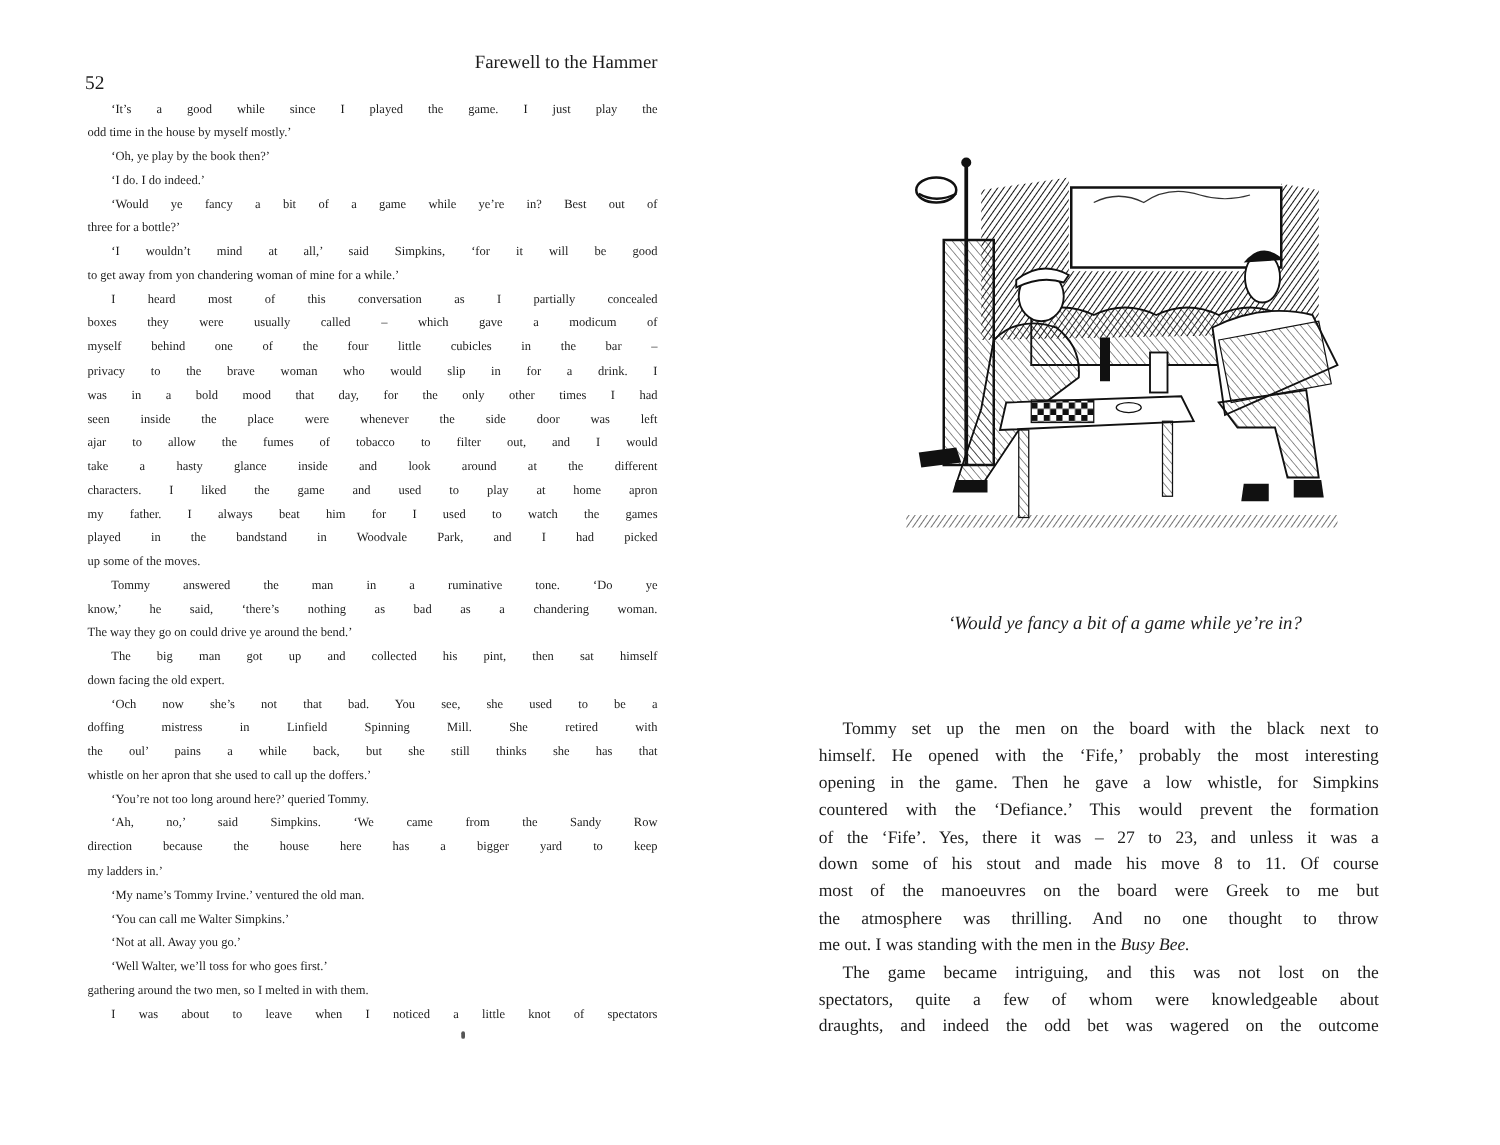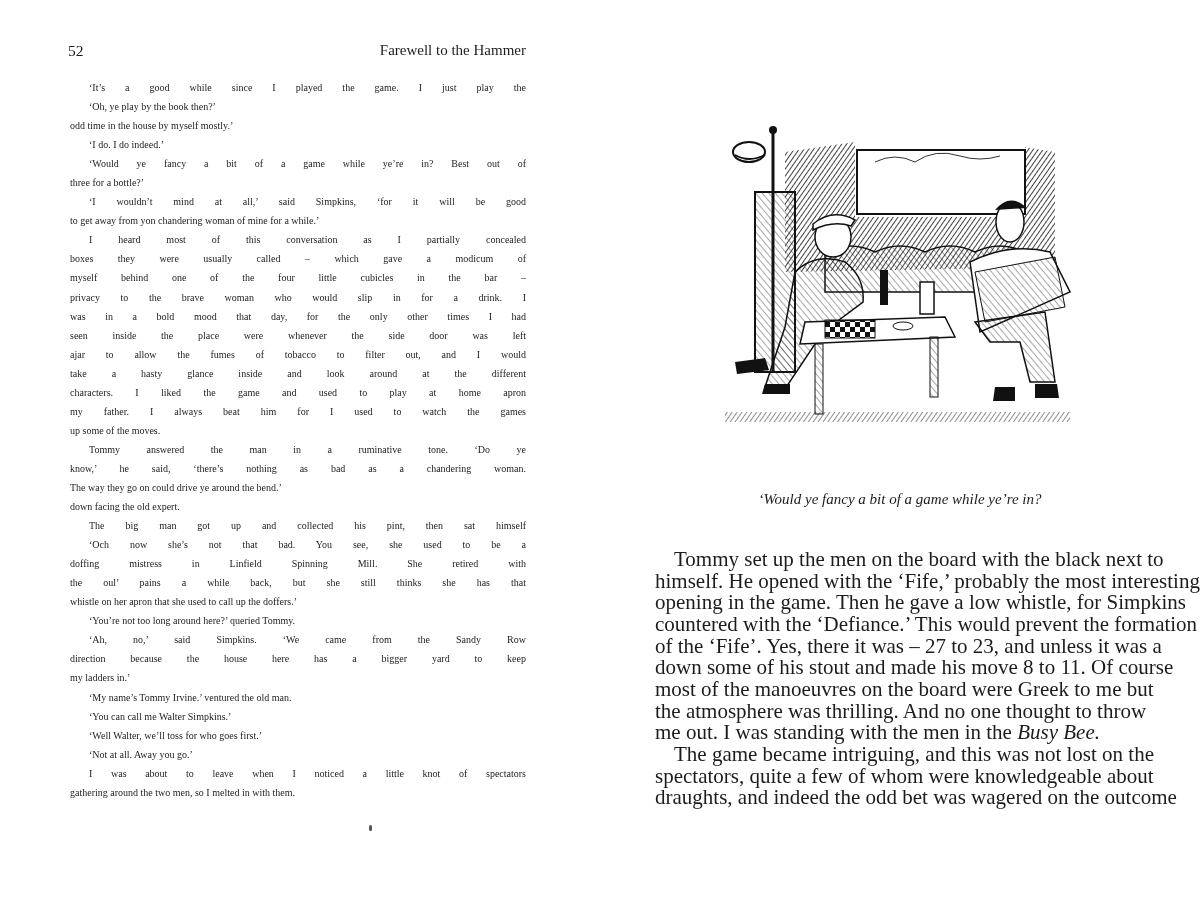--- a/index.html
+++ b/index.html
@@ -5,25 +5,25 @@
     html, body { margin: 0; padding: 0; }
     body {
       width: 1200px; height: 916px; background: #ffffff; position: relative; overflow: hidden;
       font-family: "Liberation Serif", "DejaVu Serif", serif; color: #1c1c1c;
     }
     .page { position: absolute; top: 0; }
     .page-left { left: 70px; width: 456px; }
     .page-right { left: 655px; width: 448px; }
 
     .running-head { position: absolute; top: 42px; left: 0; width: 456px; height: 20px; font-size: 15.5px; }
-    .folio { position: absolute; left: -2px; top: 0; }
+    .folio { position: absolute; left: -2px; top: 16px; }
     .book-title { position: absolute; right: 0; top: 0; font-size: 15px; text-align: center; }
 
     .body-left { position: absolute; top: 78px; left: 0; width: 456px; font-size: 10px; line-height: 19.05px; }
-    .body-right { position: absolute; top: 549px; left: 0; width: 448px; font-size: 21px; line-height: 21.65px; }
+    .body-right { position: absolute; top: 573px; left: 0; width: 448px; font-size: 14px; line-height: 21.65px; }
     .line { display: block; white-space: nowrap; text-align: justify; text-align-last: justify; }
     .line.indent { padding-left: 19px; }
     .line.last { text-align-last: left; }
     em { font-style: italic; }
 
     .tiny-mark { position: absolute; left: 369px; top: 825px; width: 3px; height: 6px; background: #555; border-radius: 2px; }
 
     .illustration { position: absolute; left: 715px; top: 122px; width: 365px; height: 305px; }
     .caption { position: absolute; left: 700px; top: 489px; width: 400px; text-align: center; font-style: italic; font-size: 15px; line-height: 20px; }
     .caption span { display: block; }
@@ -31,57 +31,58 @@
 </head>
 <body>
 
 <div class="page page-left">
   <div class="running-head">
     <span class="folio">52</span>
     <span class="book-title">Farewell to the Hammer</span>
   </div>
   <div class="body-left" id="left-body">
       <span class="line indent">‘It’s a good while since I played the game. I just play the</span>
+      <span class="line last">odd time in the house by myself mostly.’</span>
       <span class="line indent last">‘Oh, ye play by the book then?’</span>
-      <span class="line last">odd time in the house by myself mostly.’</span>
       <span class="line indent last">‘I do. I do indeed.’</span>
       <span class="line indent">‘Would ye fancy a bit of a game while ye’re in? Best out of</span>
       <span class="line last">three for a bottle?’</span>
       <span class="line indent">‘I wouldn’t mind at all,’ said Simpkins, ‘for it will be good</span>
       <span class="line last">to get away from yon chandering woman of mine for a while.’</span>
       <span class="line indent">I heard most of this conversation as I partially concealed</span>
       <span class="line">boxes they were usually called – which gave a modicum of</span>
       <span class="line">myself behind one of the four little cubicles in the bar –</span>
       <span class="line">privacy to the brave woman who would slip in for a drink. I</span>
       <span class="line">was in a bold mood that day, for the only other times I had</span>
       <span class="line">seen inside the place were whenever the side door was left</span>
       <span class="line">ajar to allow the fumes of tobacco to filter out, and I would</span>
       <span class="line">take a hasty glance inside and look around at the different</span>
       <span class="line">characters. I liked the game and used to play at home apron</span>
       <span class="line">my father. I always beat him for I used to watch the games</span>
+      <span class="line">played in the bandstand in Woodvale Park, and I had picked</span>
       <span class="line last">up some of the moves.</span>
       <span class="line indent">Tommy answered the man in a ruminative tone. ‘Do ye</span>
       <span class="line">know,’ he said, ‘there’s nothing as bad as a chandering woman.</span>
       <span class="line last">The way they go on could drive ye around the bend.’</span>
+      <span class="line indent">The big man got up and collected his pint, then sat himself</span>
       <span class="line last">down facing the old expert.</span>
-      <span class="line indent">The big man got up and collected his pint, then sat himself</span>
       <span class="line indent">‘Och now she’s not that bad. You see, she used to be a</span>
       <span class="line">doffing mistress in Linfield Spinning Mill. She retired with</span>
       <span class="line">the oul’ pains a while back, but she still thinks she has that</span>
       <span class="line last">whistle on her apron that she used to call up the doffers.’</span>
       <span class="line indent last">‘You’re not too long around here?’ queried Tommy.</span>
       <span class="line indent">‘Ah, no,’ said Simpkins. ‘We came from the Sandy Row</span>
       <span class="line">direction because the house here has a bigger yard to keep</span>
       <span class="line last">my ladders in.’</span>
       <span class="line indent last">‘My name’s Tommy Irvine.’ ventured the old man.</span>
       <span class="line indent last">‘You can call me Walter Simpkins.’</span>
+      <span class="line indent last">‘Not at all. Away you go.’</span>
       <span class="line indent last">‘Well Walter, we’ll toss for who goes first.’</span>
-      <span class="line indent last">‘Not at all. Away you go.’</span>
+      <span class="line last">gathering around the two men, so I melted in with them.</span>
       <span class="line indent">I was about to leave when I noticed a little knot of spectators</span>
-      <span class="line last">gathering around the two men, so I melted in with them.</span>
     </div>
 </div>
 <div class="tiny-mark"></div>
 
 <div class="page page-right" style="left:0;width:1200px;">
   <svg class="illustration" viewBox="0 0 365 305" xmlns="http://www.w3.org/2000/svg">
     <defs>
       <pattern id="hatch" width="4" height="4" patternUnits="userSpaceOnUse" patternTransform="rotate(35)">
         <line x1="0" y1="0" x2="0" y2="4" stroke="#111" stroke-width="1.6"></line>
       </pattern>

